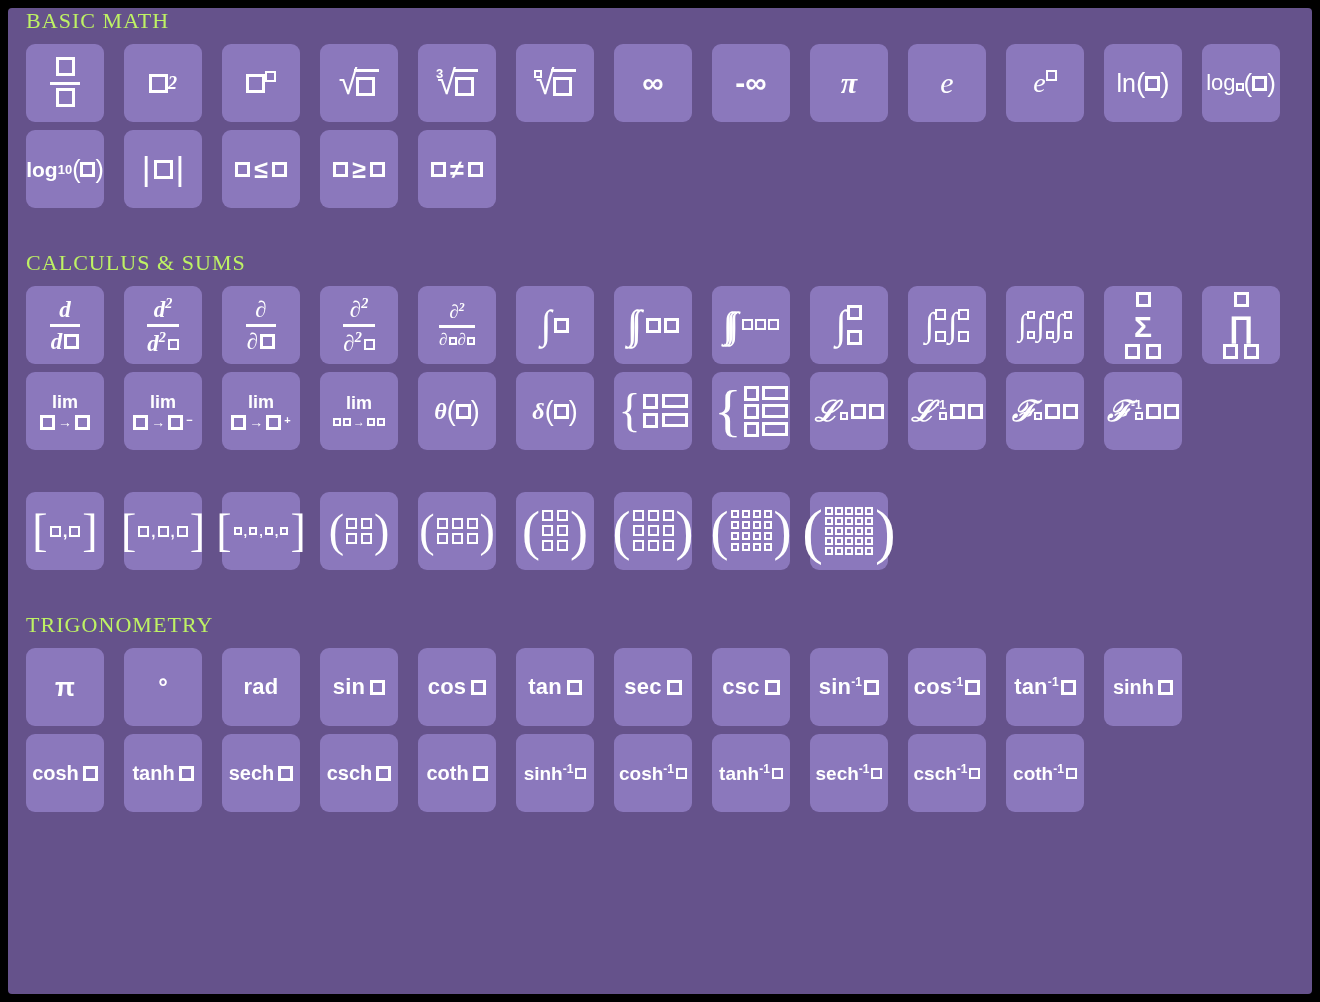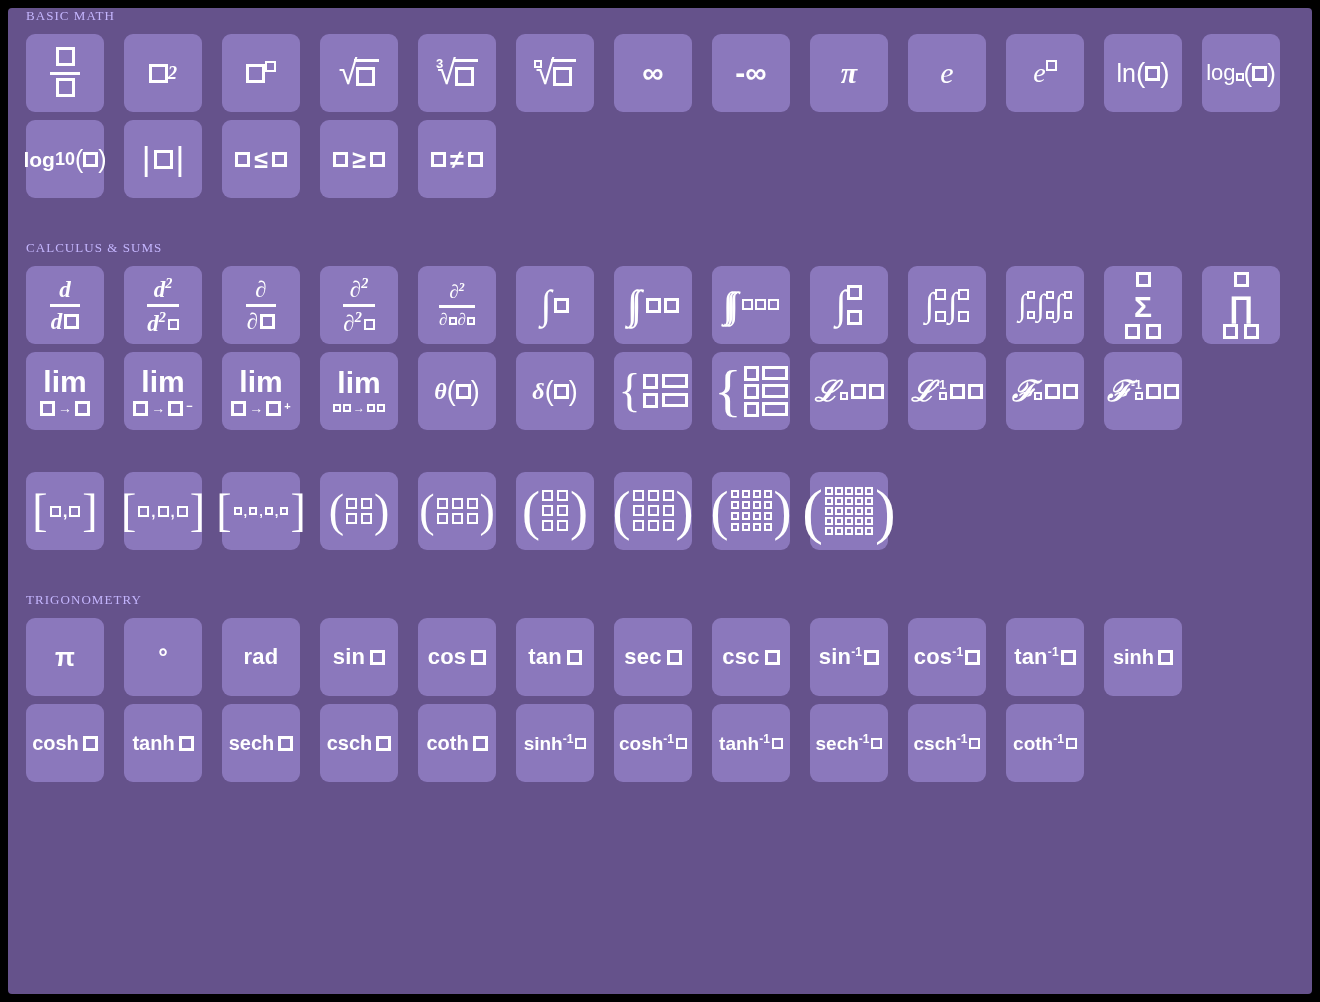--- a/index.html
+++ b/index.html
@@ -47,23 +47,23 @@
     width: 24px;
     height: 24px;
     cursor: pointer;
   }
   #close-button svg { display: block; }
 
   .section { margin: 0 0 0 0; }
 
   .section-title {
     font-family: "Liberation Serif", serif;
-    font-size: 13px;
+    font-size: 22px;
     letter-spacing: 1.05px;
-    color: #c4b5fd;
+    color: #bef264;
     padding-left: 18px;
     margin-bottom: 10px;
   }
 
   .btn-row {
     display: flex;
     padding-left: 18px;
     margin-bottom: 8px;
   }
 
@@ -143,21 +143,21 @@
     align-items: center;
   }
 
   
   .stack {
     display: inline-flex;
     flex-direction: column;
     align-items: center;
     line-height: 1;
   }
-  .stack .top { font-size: 30px; font-weight: bold; }
+  .stack .top { font-size: 18px; font-weight: bold; }
   .stack .bot { font-size: 14px; font-weight: bold; margin-top: 4px; display:inline-flex; align-items:center; gap:3px;}
 
   
   .intlim { display: inline-flex; align-items: center; }
   .intsym { font-size: 40px; line-height: 0.8; font-family: "Liberation Serif", serif; }
   .limcol {
     display: inline-flex;
     flex-direction: column;
     justify-content: space-between;
     height: 40px;
@@ -318,21 +318,21 @@
             <i class="bx bx-m"></i>
             <span style="font-size:26px;font-weight:300;">)</span>
         </span>
       </div>
     </div>
 
     <div class="btn-row">
       <div class="mbtn">
         <span class="g" style="font-size:21px;font-weight:bold;">
           <span>log</span>
-            <span class="sub" style="font-size:18px;">10</span>
+            <span class="sub" style="font-size:13px;">10</span>
             <span style="font-size:25px;font-weight:400;">(</span>
             <i class="bx bx-m"></i>
             <span style="font-size:25px;font-weight:400;">)</span>
         </span>
       </div>
 
       <div class="mbtn">
         <span class="g">
           <span style="font-size:34px;font-weight:300;line-height:0.8;">|</span>
             <i class="bx bx-l" style="margin:0 3px;"></i>

